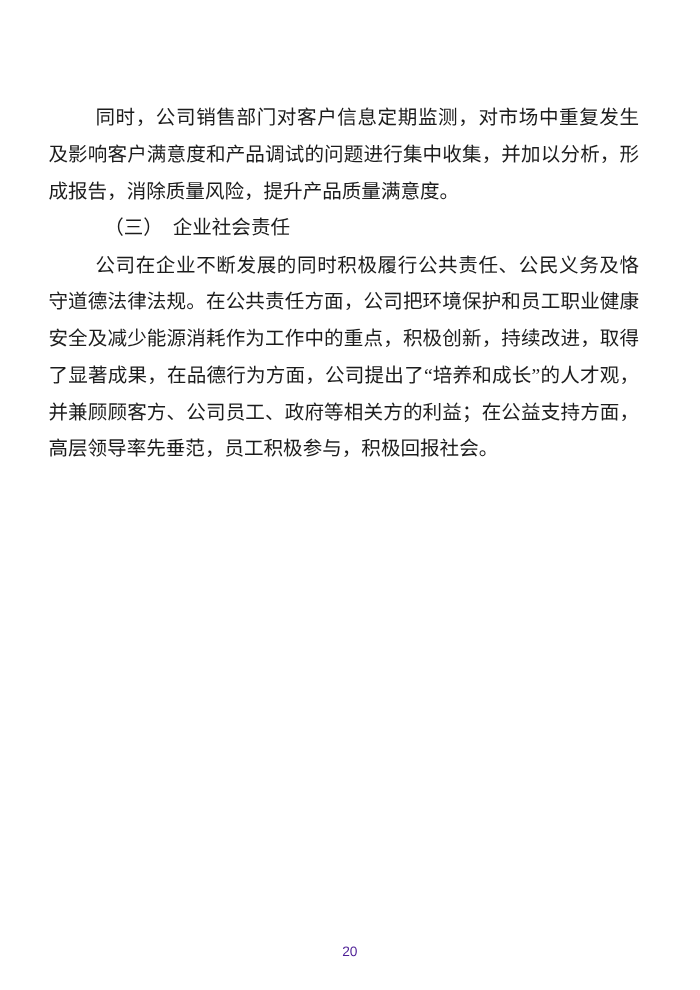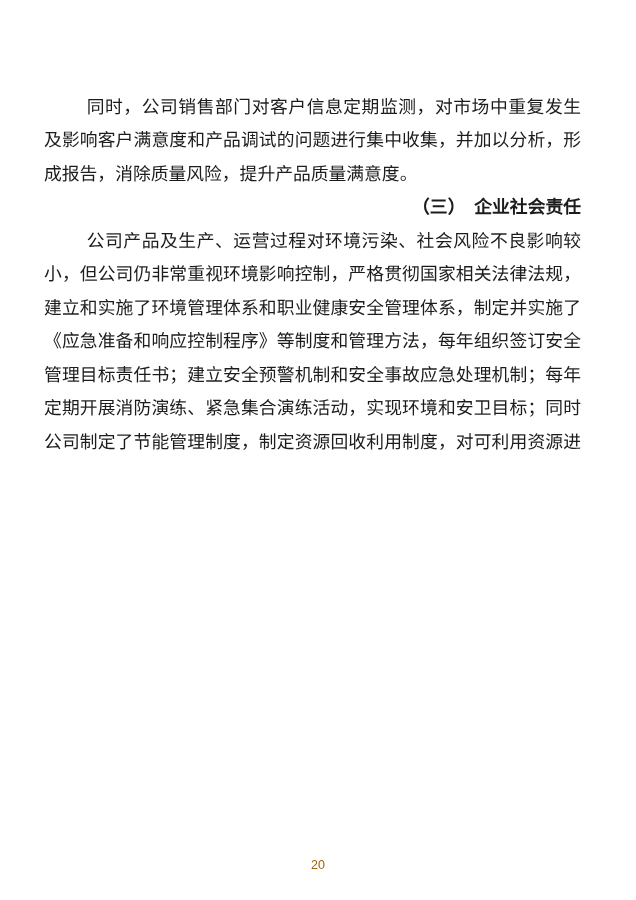--- a/index.html
+++ b/index.html
@@ -32,37 +32,36 @@
     padding: 0;
   }
   .para {
     text-indent: 2.4em;
   }
   .para-cutoff {
     text-align-last: justify;
   }
   .heading {
     text-indent: 2.85em;
-    text-align: right;
-    font-weight: bold;
+    text-align: left;
   }
   .page-number {
     position: absolute;
     top: 820px;
     left: 0;
     width: 100%;
     text-align: center;
     font-family: "Liberation Sans", "DejaVu Sans", sans-serif;
     font-size: 12.5px;
-    color: #a16207;
+    color: #4c1d95;
   }
 </style>
 </head>
 <body>
 
 <div class="page">
   <div class="text-area">
     <p class="para">同时，公司销售部门对客户信息定期监测，对市场中重复发生及影响客户满意度和产品调试的问题进行集中收集，并加以分析，形成报告，消除质量风险，提升产品质量满意度。</p>
     <p class="heading">（三）　企业社会责任</p>
-    <p class="para para-cutoff">公司产品及生产、运营过程对环境污染、社会风险不良影响较小，但公司仍非常重视环境影响控制，严格贯彻国家相关法律法规，建立和实施了环境管理体系和职业健康安全管理体系，制定并实施了《应急准备和响应控制程序》等制度和管理方法，每年组织签订安全管理目标责任书；建立安全预警机制和安全事故应急处理机制；每年定期开展消防演练、紧急集合演练活动，实现环境和安卫目标；同时公司制定了节能管理制度，制定资源回收利用制度，对可利用资源进</p>
+    <p class="para">公司在企业不断发展的同时积极履行公共责任、公民义务及恪守道德法律法规。在公共责任方面，公司把环境保护和员工职业健康安全及减少能源消耗作为工作中的重点，积极创新，持续改进，取得了显著成果，在品德行为方面，公司提出了“培养和成长”的人才观，并兼顾顾客方、公司员工、政府等相关方的利益；在公益支持方面，高层领导率先垂范，员工积极参与，积极回报社会。</p>
   </div>
   <div class="page-number">20</div>
 </div>
 
 </body></html>

